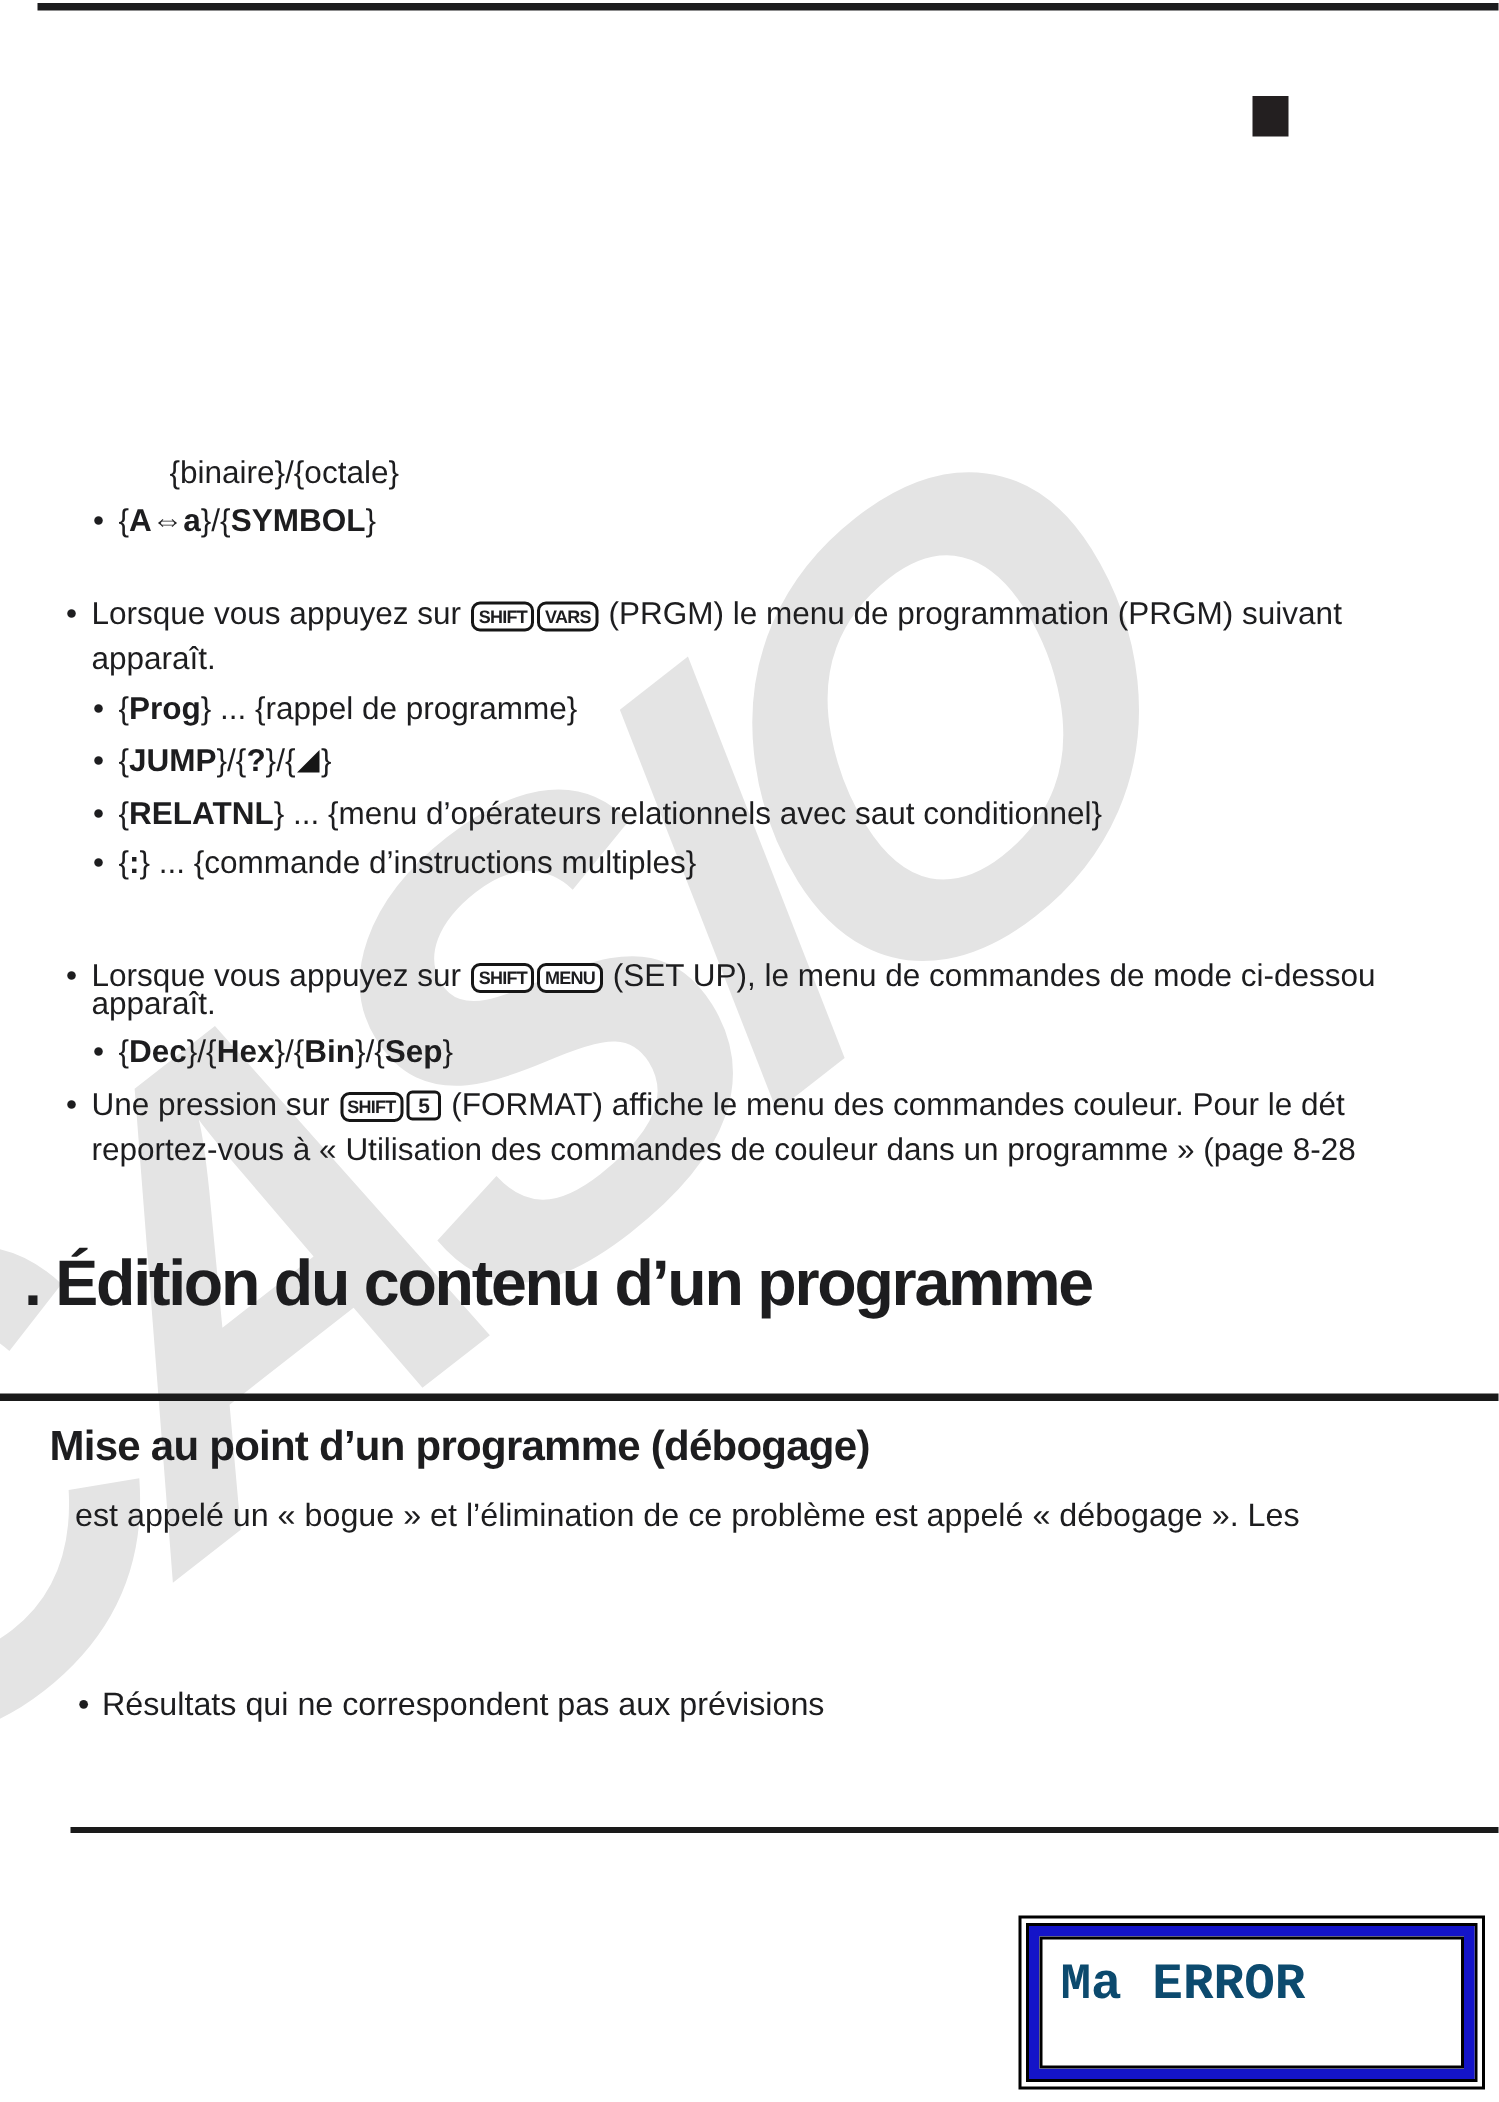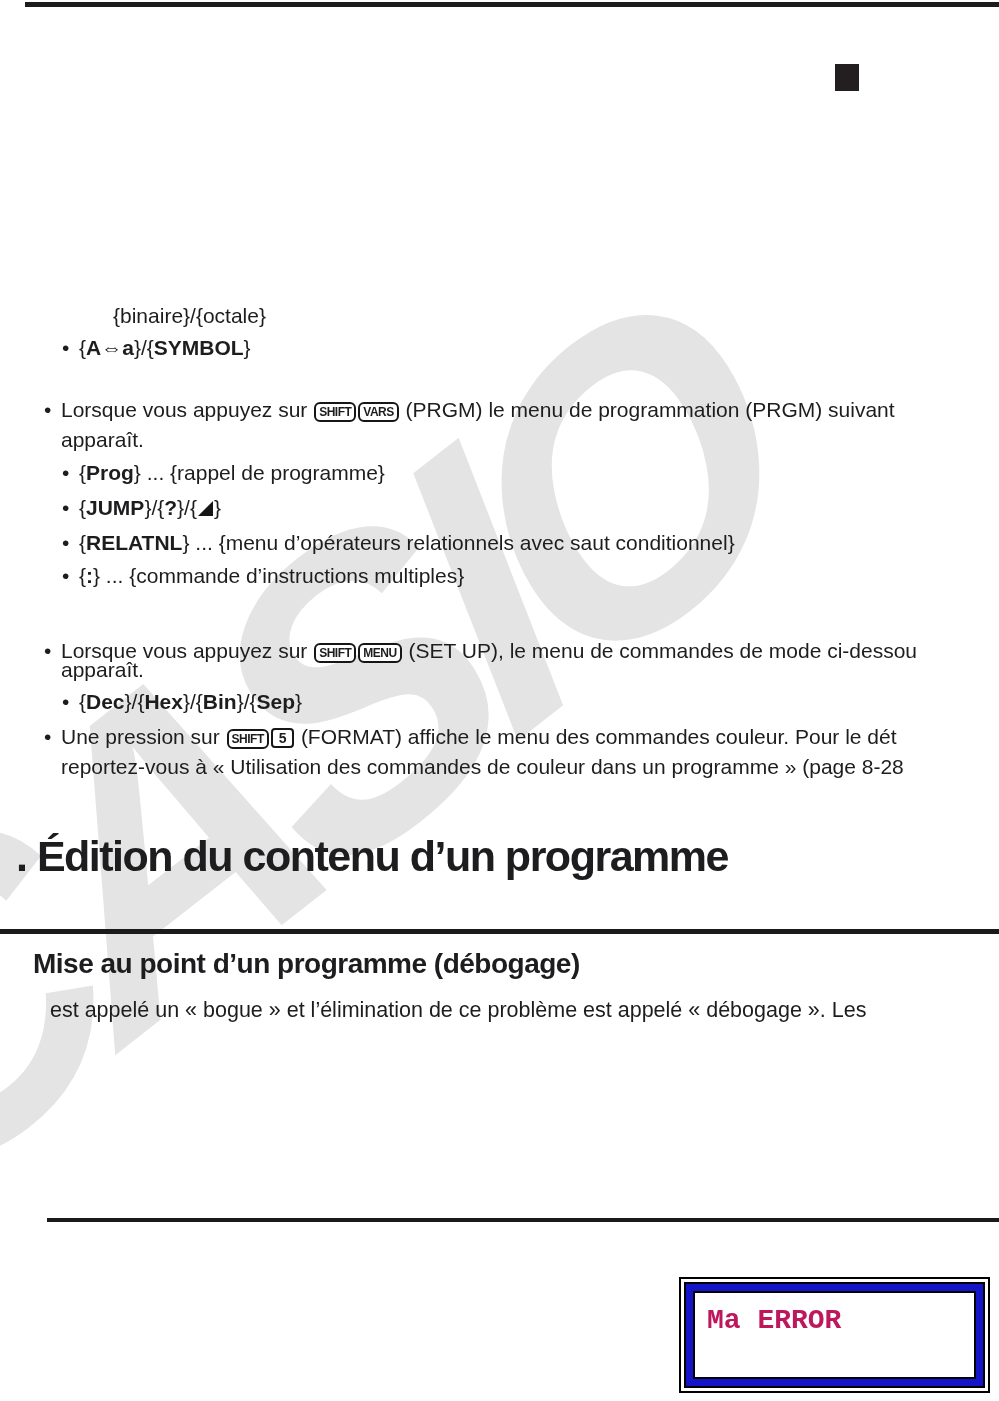--- a/index.html
+++ b/index.html
@@ -134,23 +134,23 @@
   }
   .calc-inner{
     position:relative;
     border:2px solid #000;
     background:#fff;
     height:84px;
   }
   .calc-txt{
     position:absolute;
     font-family:"Liberation Mono","DejaVu Sans Mono",monospace;
-    font-size:28px;
+    font-size:34px;
     font-weight:bold;
-    color:#be185d;
+    color:#0c4a6e;
     white-space:nowrap;
   }
   .calc-l1{left:12px;top:12px;}
   .calc-l2{left:70px;top:52px;}
 </style>
 </head>
 <body>
 
 <div class="watermark">CASIO</div>
 
@@ -178,20 +178,21 @@
 
 <div class="abs heading z">. Édition du contenu d’un programme</div>
 <div class="abs rule1 z"></div>
 <div class="abs subheading z">Mise au point d’un programme (débogage)</div>
 
 <div class="abs para z">
     <div class="para-line">est appelé un « bogue » et l’élimination de ce problème est appelé « débogage ». Les</div>
   </div>
 
 <div class="abs dbullets z">
+    <div class="dbullet">Résultats qui ne correspondent pas aux prévisions</div>
   </div>
 
 <div class="abs rule2 z"></div>
 
 <div class="abs calc z">
   <div class="calc-mid">
     <div class="calc-blue">
       <div class="calc-inner">
         <div class="calc-txt calc-l1">Ma ERROR</div>
       </div>

